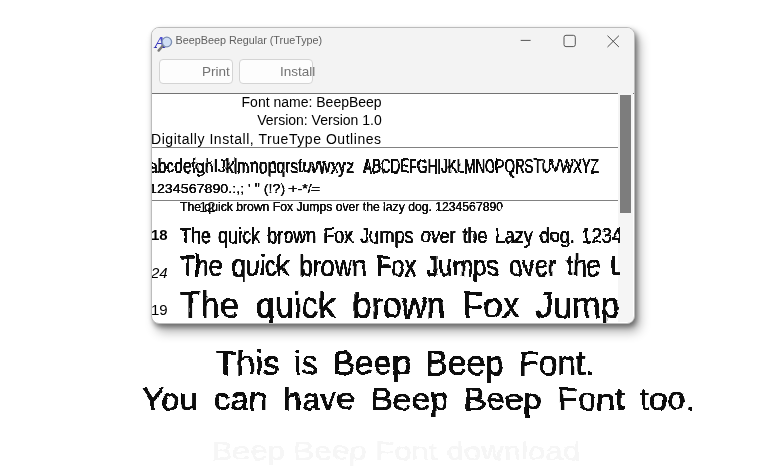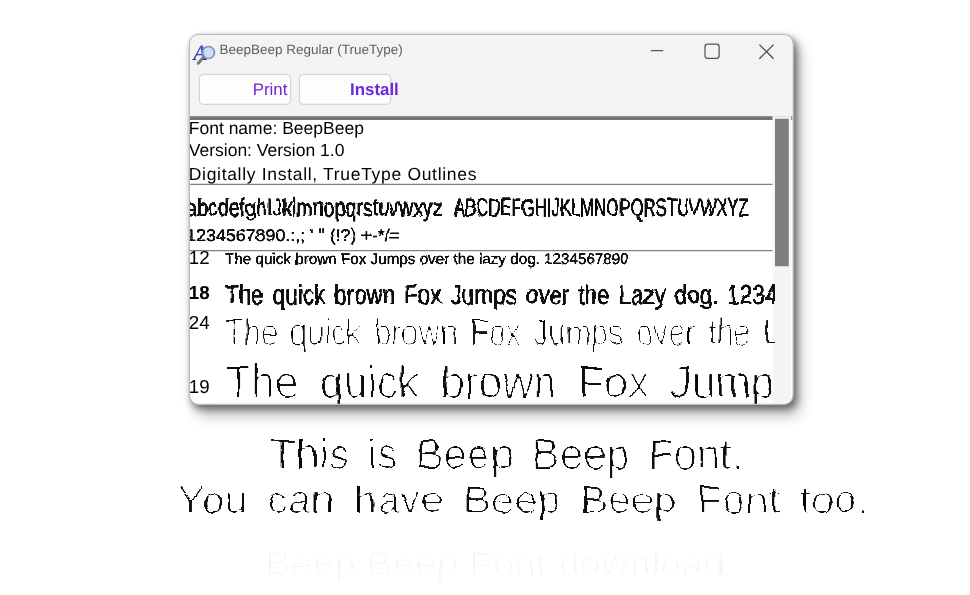--- a/index.html
+++ b/index.html
@@ -3,38 +3,38 @@
 <meta charset="utf-8">
 <style>
   html,body{margin:0;padding:0;background:#fff;}
   body{width:776px;height:476px;position:relative;overflow:hidden;
        font-family:"Liberation Sans",sans-serif;}
   #win{position:absolute;left:151px;top:27px;width:484px;height:297px;
        background:#fff;border:1px solid #bcbcbc;border-radius:8px;
        box-shadow:2px 3px 5px rgba(0,0,0,.42), 5px 8px 11px rgba(0,0,0,.30);
        box-sizing:border-box;overflow:hidden;}
   #chrome{position:absolute;left:0;top:0;right:0;height:65px;background:#f3f3f3;
-          border-bottom:3px solid #737373;}
+          border-bottom:1px solid #737373;}
   #title{position:absolute;left:23.5px;top:5.5px;font-size:10.8px;color:#5f5f5f;}
   .btn{position:absolute;top:31px;width:74px;height:25px;background:#fdfdfd;
        border:1px solid #d4d4d4;border-radius:4px;box-sizing:border-box;
-       font-size:13.5px;color:#6d28d9;text-align:center;line-height:23px;padding-left:40px;}
-  #infolines{position:absolute;left:-1px;top:65px;font-size:14px;color:#000;line-height:18.3px;}
+       font-size:13.5px;color:#737373;text-align:center;line-height:23px;padding-left:40px;}
+  #infolines{position:absolute;left:-1px;top:65px;font-size:14px;color:#000;line-height:18.3px;text-align:right;}
   .rule{position:absolute;left:0;height:1px;background:#818181;width:469px;}
   .lab{position:absolute;left:-1px;font-size:15px;color:#000;}
   #sbtrack{position:absolute;right:1px;top:65px;width:15px;bottom:1px;background:#f5f5f5;}
   #sbthumb{position:absolute;left:2px;top:2px;width:11px;height:118px;background:#7d7d7d;}
 </style>
 </head>
 <body>
 <div id="win">
   <div id="chrome">
     <div id="title">BeepBeep Regular (TrueType)</div>
     <div class="btn" style="left:7px;">Print</div>
-    <div class="btn" style="left:87px;font-weight:bold;">Install</div>
+    <div class="btn" style="left:87px;">Install</div>
   </div>
 
   <svg width="484" height="65" style="position:absolute;left:0;top:0;" viewBox="0 0 484 65">
 
     <defs>
       <linearGradient id="ag" x1="0" y1="0" x2="0" y2="1">
         <stop offset="0" stop-color="#6666e8"></stop>
           <stop offset="1" stop-color="#1c1ca2"></stop>
       </linearGradient>
     </defs>
@@ -45,23 +45,23 @@
     <line x1="368.7" y1="12.4" x2="378.6" y2="12.4" stroke="#555" stroke-width="1"></line>
 
     <rect x="412" y="7.3" width="11.3" height="11.3" rx="2" fill="none" stroke="#555" stroke-width="1"></rect>
 
     <line x1="455.5" y1="7.7" x2="466.9" y2="19" stroke="#4a4a4a" stroke-width="1"></line>
     <line x1="466.9" y1="7.7" x2="455.5" y2="19" stroke="#4a4a4a" stroke-width="1"></line>
   </svg>
   <div id="infolines">Font name: BeepBeep<br>Version: Version 1.0<br><span style="letter-spacing:0.55px">Digitally Install, TrueType Outlines</span></div>
   <div class="rule" style="top:119px;"></div>
   <div class="rule" style="top:172px;"></div>
-  <div class="lab" style="top:170px;">12</div>
+  <div class="lab" style="top:170px;margin-left:48px;">12</div>
   <div class="lab" style="top:198px;font-weight:bold;">18</div>
-  <div class="lab" style="top:222px;">24</div>
+  <div class="lab" style="top:236px;font-style:italic;">24</div>
   <div class="lab" style="top:272.5px;">19</div>
   <div id="sbtrack">
       <div id="sbthumb"></div>
     </div>
 </div>
 
 <svg id="hw" width="776" height="476" viewBox="0 0 776 476" style="position:absolute;left:0;top:0;">
   <defs>
     <filter id="wS" x="-15%" y="-40%" width="130%" height="180%">
       <feTurbulence type="fractalNoise" baseFrequency="0.15" numOctaves="2" seed="11" result="n"></feTurbulence>

